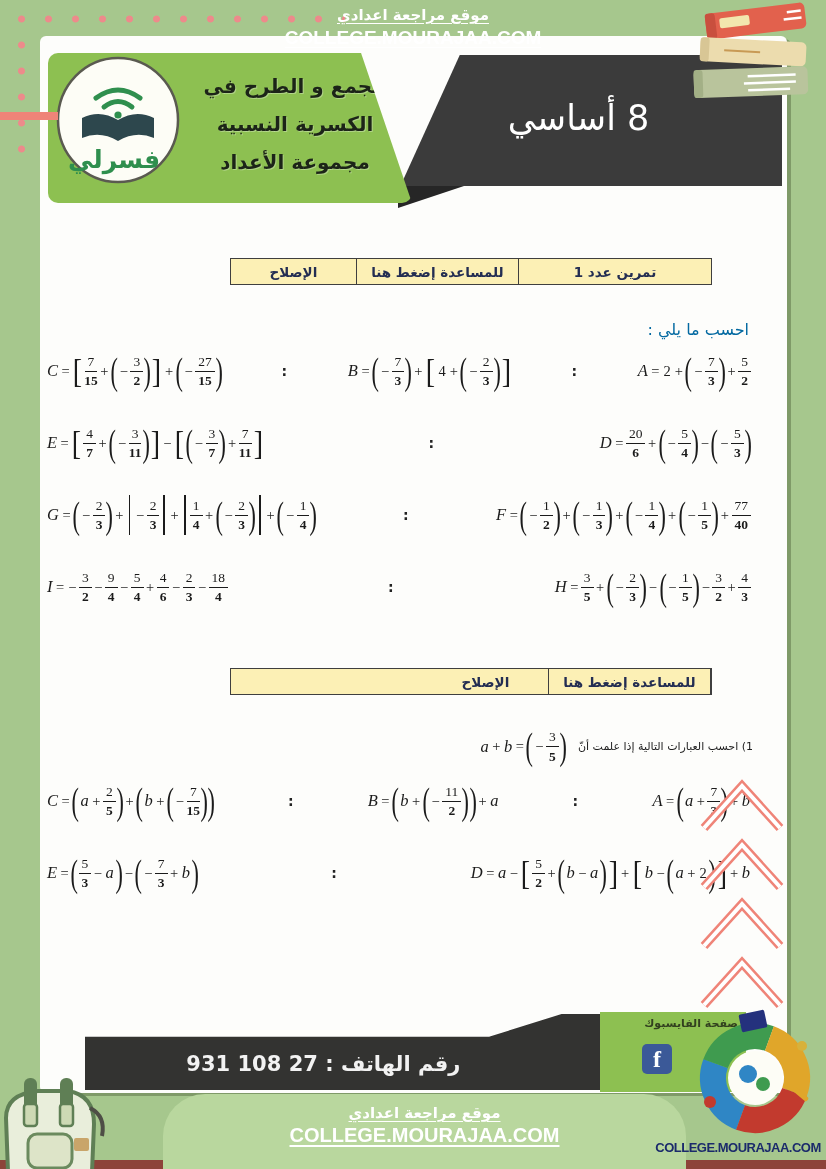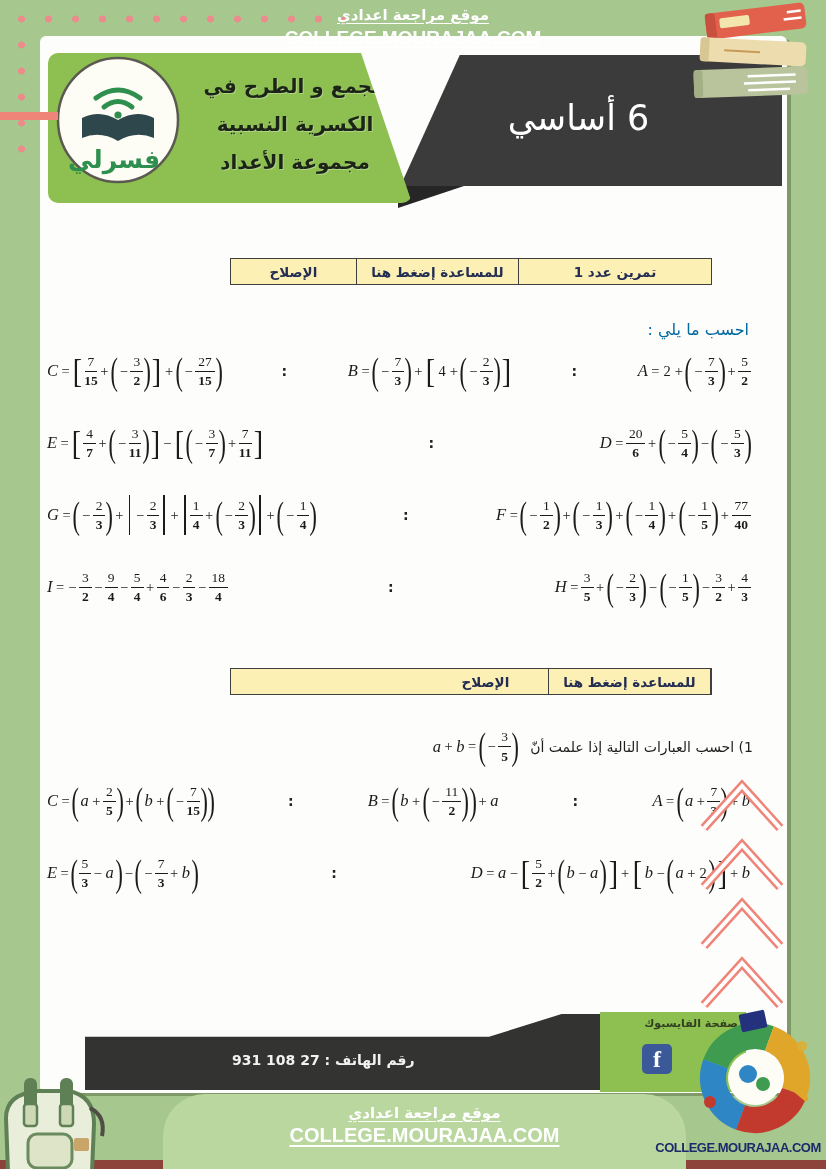--- a/index.html
+++ b/index.html
@@ -48,21 +48,21 @@
   .ex-table{position:absolute;left:190px;width:482px;height:27px;display:flex;flex-direction:row-reverse;
     border:1.6px solid #3f3f3f;background:#fcf0b5;box-sizing:border-box;}
   .ex-table .cell{direction:rtl;display:flex;align-items:center;justify-content:center;
     font-size:13.5px;font-weight:700;color:#232d52;box-sizing:border-box;}
   .ex-table .c-title{width:40%;}
   .ex-table .c-help{width:34%;border-left:1.6px solid #3f3f3f;border-right:1.6px solid #3f3f3f;cursor:pointer;text-align:right;}
   .ex-table .c-corr{width:26%;cursor:pointer;}
   .prompt1{position:absolute;right:38px;top:284px;direction:rtl;font-size:16px;color:#0369a1;}
   .ex2-intro{position:absolute;left:0;right:34px;top:692px;display:flex;flex-direction:row-reverse;
     align-items:center;gap:12px;}
-  .ex2-intro .p{direction:rtl;font-size:14px;color:#1d1d1d;}
+  .ex2-intro .p{direction:rtl;font-size:11px;color:#1d1d1d;}
   
   .rows{position:absolute;left:4px;right:26px;}
   #ex1-rows{top:310px;}
   #ex2-rows{top:740px;}
   .math-row{display:flex;flex-direction:row-reverse;justify-content:space-between;align-items:center;
     height:50px;margin-bottom:22px;padding:0 10px 0 2px;}
   .math{display:inline-flex;align-items:center;gap:1px;direction:ltr;unicode-bidi:isolate;color:#1b1b1b;}
   .frac{display:inline-flex;flex-direction:column;align-items:center;line-height:1;
     font-family:"Liberation Serif",serif;font-size:13.5px;}
   .frac .num{padding:0 3px 2.5px;border-bottom:1.4px solid #1b1b1b;}
@@ -71,21 +71,21 @@
   .paren{font-size:37px;transform:scaleX(.6);margin:0 -3px;font-weight:300;}
   .brack{font-size:33px;transform:scaleX(.85);font-weight:300;}
   .vbar{width:1.6px;height:40px;background:#1b1b1b;margin:0 3px;}
   .mvar{font-family:"Liberation Serif",serif;font-style:italic;font-size:16.5px;padding:0 1px;}
   .mop{font-family:"Liberation Serif",serif;font-size:14.5px;padding:0 1.5px;}
   .expr-sep{font-weight:700;color:#222;font-size:14px;}
   
   .foot-banner{position:absolute;left:45px;top:978px;width:518px;height:76px;background:#333331;
     clip-path:polygon(0 30%,78% 30%,92% 0,100% 0,100% 100%,0 100%);}
   .foot-banner .phone{position:absolute;left:0;right:8%;top:38px;direction:rtl;text-align:center;
-    color:#f2f2f2;font-size:14px;font-weight:700;}
+    color:#f2f2f2;font-size:21px;font-weight:700;}
   .fb-box{position:absolute;left:560px;top:976px;width:146px;height:80px;background:#8dc051;}
   .fb-label{direction:rtl;text-align:right;padding:5px 8px 0 0;font-size:11px;font-weight:700;color:#32401f;}
   .fb-icon{position:absolute;left:42px;top:32px;width:30px;height:30px;background:#3b5998;border-radius:5px;
     color:#fff;font-family:"Liberation Serif",serif;font-weight:700;font-size:24px;text-align:center;
     line-height:30px;cursor:pointer;}
 </style>
 </head>
 <body>
 
 <div class="dots"></div>
@@ -115,21 +115,21 @@
     <line x1="58" y1="74" x2="106" y2="74" stroke="#fff" stroke-width="2.5"></line>
     <line x1="54" y1="81" x2="106" y2="81" stroke="#fff" stroke-width="2.5"></line>
     <line x1="58" y1="88" x2="100" y2="88" stroke="#fff" stroke-width="2.5"></line>
   </g>
 </svg>
 
 <div class="page">
 
   <div class="dark-wedge"></div>
   <div class="dark-banner">
-    <div class="grade">6 أساسي</div>
+    <div class="grade">8 أساسي</div>
   </div>
   <div class="green-banner">
     <div class="t">
       <div>الجمع و الطرح في</div>
       <div>الكسرية النسبية</div>
       <div>مجموعة الأعداد</div>
     </div>
   </div>
 
   <svg class="logo" width="128" height="128" viewBox="0 0 128 128">

